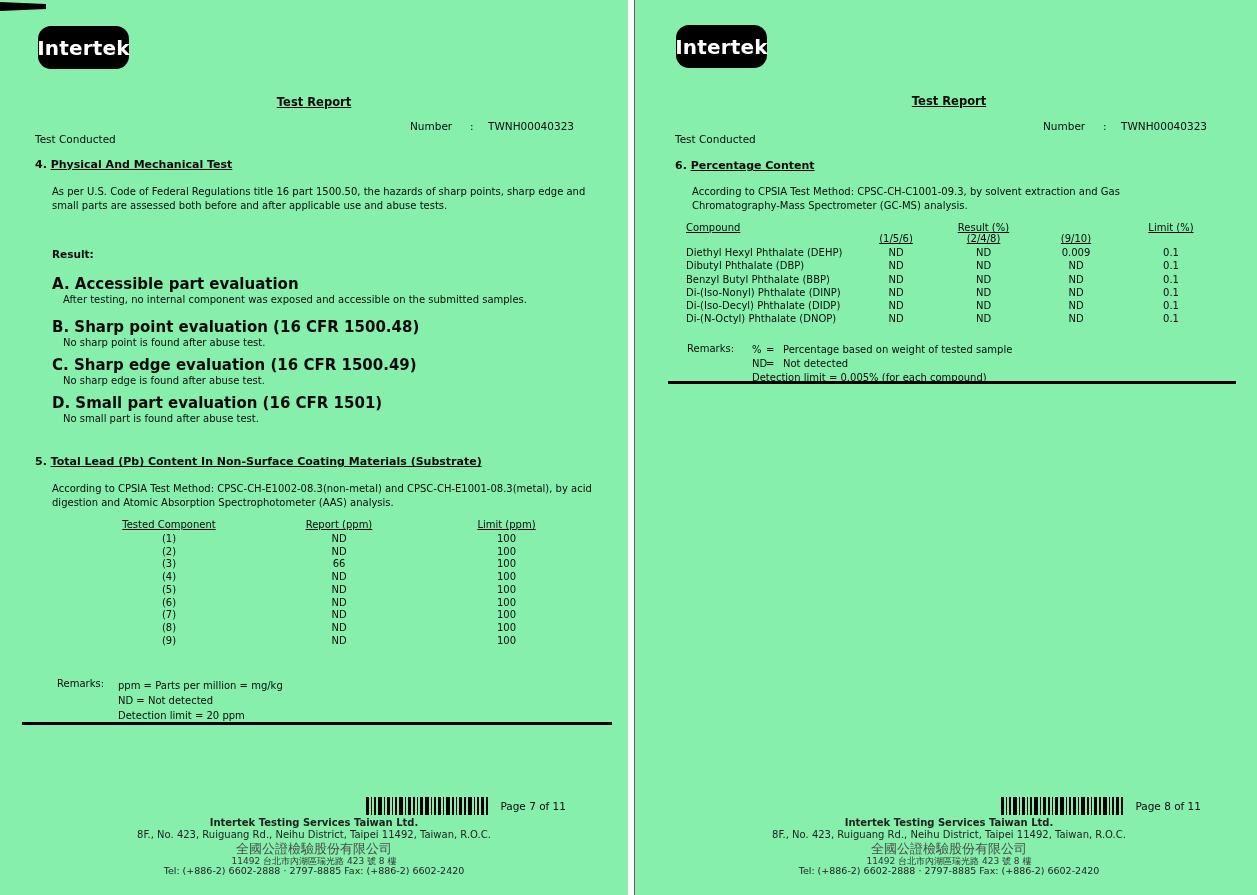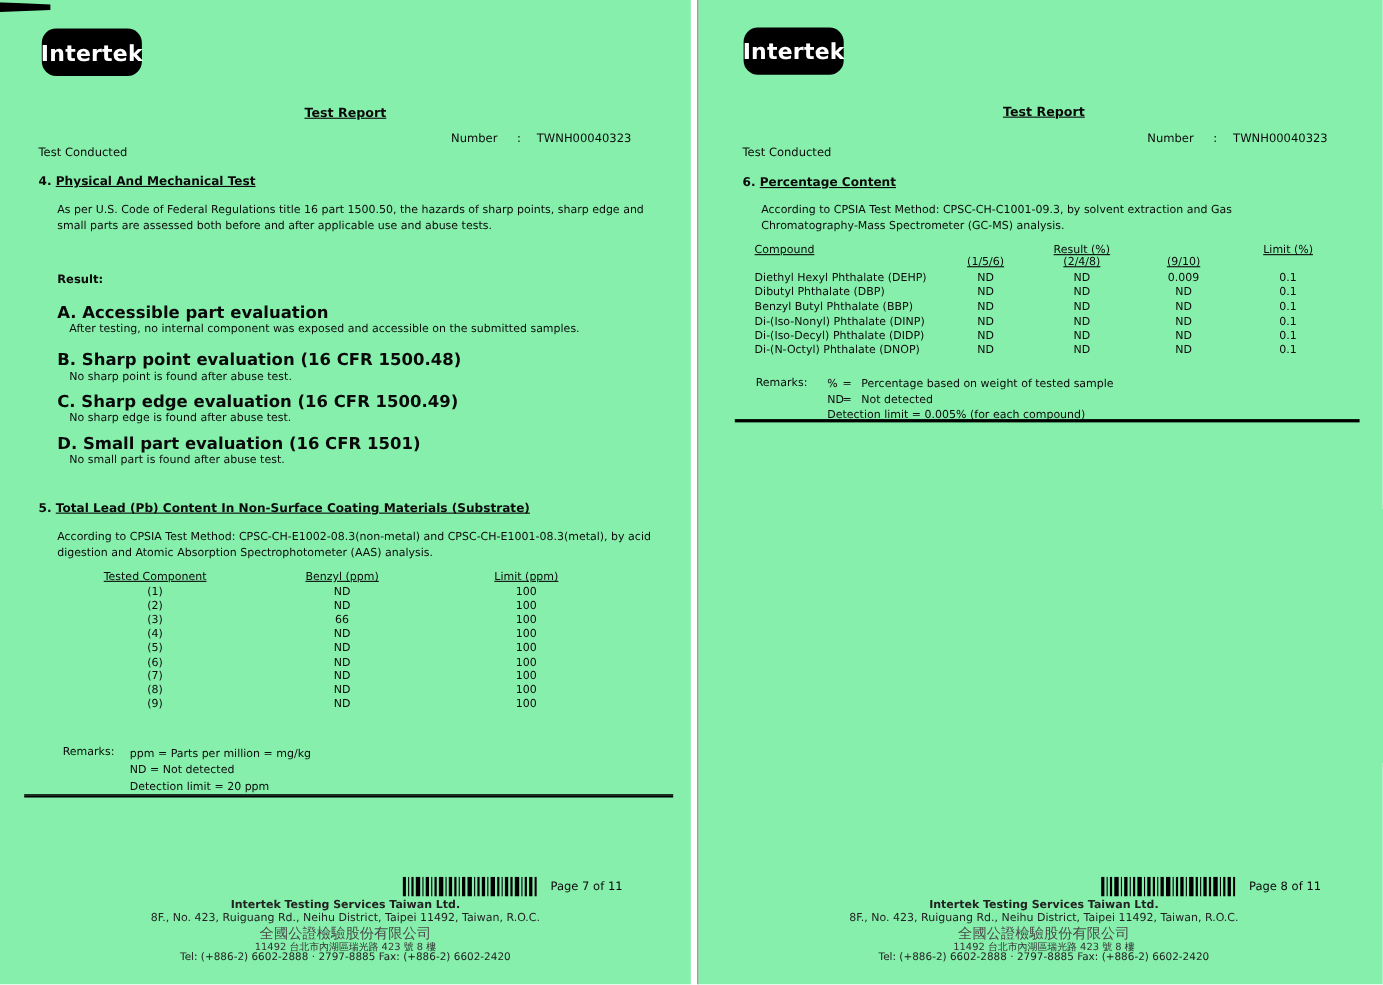--- a/index.html
+++ b/index.html
@@ -42,21 +42,21 @@
   .result-label { position:absolute; font-size:10.5px; font-weight:bold; }
 
   .eval-item { position:absolute; font-size:10.5px; }
   .eval-item .t { font-weight:bold; font-size:15px; }
   .eval-item .b { font-size:10px; padding-left:11px; margin-top:1px; }
 
   table.data { border-collapse:collapse; position:absolute; table-layout:fixed; }
   table.data td, table.data th { padding:0; font-weight:normal; font-size:10px; text-align:center; vertical-align:top; }
   table.data th { text-decoration:underline; }
 
-  #lead-table { top:519px; left:71px; width:475px; }
+  #lead-table { top:519px; left:99px; width:475px; }
   #lead-table col.c1 { width:140px; } #lead-table col.c2 { width:200px; } #lead-table col.c3 { width:135px; }
   #lead-table th { padding-bottom:3px; }
   #lead-table td { line-height:12.7px; }
 
   #phth-table { top:222px; left:51px; width:525px; }
   #phth-table col.p0 { width:160px; } #phth-table col.p1 { width:100px; }
   #phth-table col.p2 { width:75px; }  #phth-table col.p3 { width:110px; } #phth-table col.p4 { width:80px; }
   #phth-table .compound { text-align:left; }
   #phth-table td { line-height:13.3px; }
   #phth-table tr.subhead th { padding-bottom:2px; }
@@ -149,21 +149,21 @@
 
   <table class="data" id="lead-table">
     <colgroup>
         <col class="c1">
         <col class="c2">
         <col class="c3">
       </colgroup>
     <tbody>
         <tr>
       <th>Tested Component</th>
-      <th>Benzyl (ppm)</th>
+      <th>Report (ppm)</th>
       <th>Limit (ppm)</th>
     </tr>
     <tr>
           <td>(1)</td>
           <td>ND</td>
           <td>100</td>
         </tr>
     <tr>
           <td>(2)</td>
           <td>ND</td>

